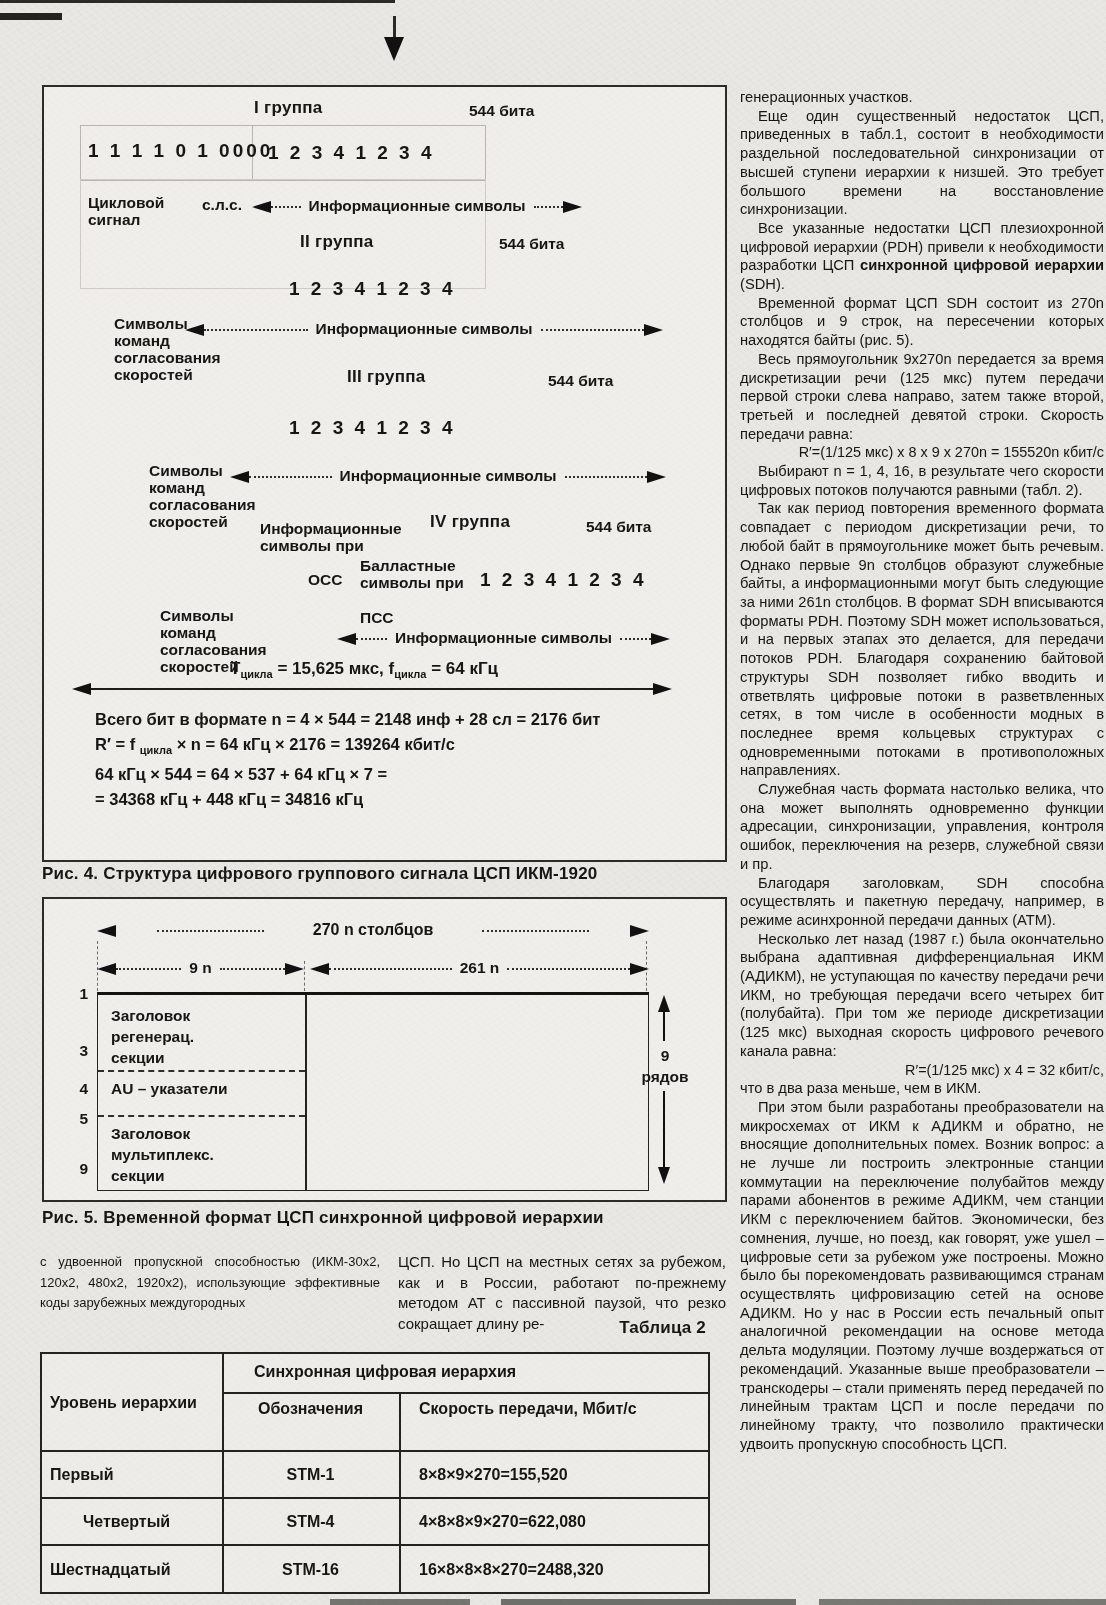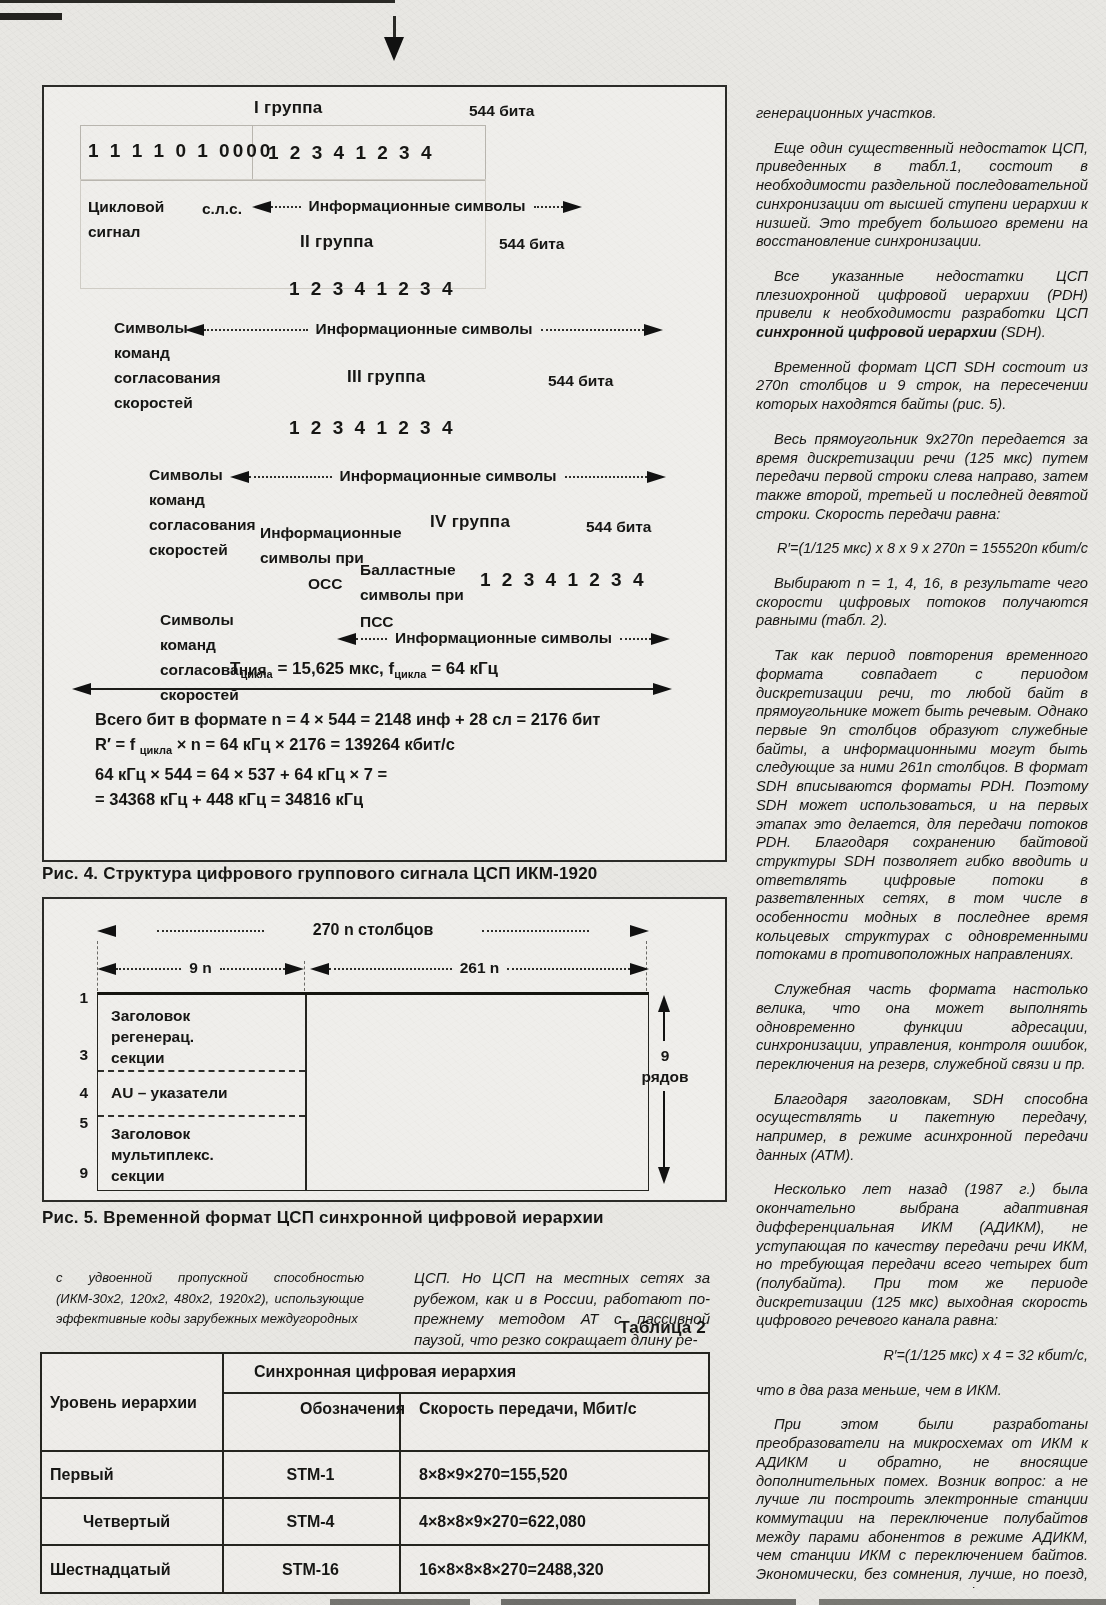--- a/index.html
+++ b/index.html
@@ -9,42 +9,42 @@
     background-image:
       repeating-linear-gradient(43deg, rgba(60,60,55,0.025) 0 1px, transparent 1px 6px),
       repeating-linear-gradient(-31deg, rgba(60,60,55,0.02) 0 1px, transparent 1px 5px);
     font-family:"Liberation Sans", sans-serif;
     color:#161614;
   }
   .abs{position:absolute;}
   .figbox{border:2px solid #2b2b28;background:rgba(248,247,243,0.45);}
   .faintbox{border:1px solid #b8b5ae;}
   .caption{font-size:17px;font-weight:700;letter-spacing:0.2px;}
-  .lbl{font-size:15.5px;font-weight:600;line-height:25px;}
+  .lbl{font-size:15.5px;font-weight:600;line-height:17px;}
   .grouptitle{font-size:17px;font-weight:800;letter-spacing:0.3px;}
   .bitsz{font-size:15.5px;font-weight:600;}
   .digits{font-size:19px;font-weight:800;letter-spacing:3px;white-space:nowrap;}
   .formula{font-size:16.5px;font-weight:700;line-height:24.5px;white-space:nowrap;}
   .sub{font-size:11px;vertical-align:-4px;font-weight:700;}
   
   .harrow{display:flex;align-items:center;height:20px;}
   .harrow .aline{flex:1;border-top:2px dotted #2e2e2a;height:0;}
   .harrow.solid .aline{border-top:2.5px solid #1c1c19;}
   .ah{width:0;height:0;flex:none;}
   .ah.l{border-top:6px solid transparent;border-bottom:6px solid transparent;border-right:19px solid #111;}
   .ah.r{border-top:6px solid transparent;border-bottom:6px solid transparent;border-left:19px solid #111;}
   .harrow .albl{padding:0 8px;font-size:15.5px;font-weight:600;white-space:nowrap;transform:translateY(-1px);}
   
   .vline{width:0;border-left:2px solid #111;}
   .vh{width:0;height:0;}
   .vh.up{border-left:6px solid transparent;border-right:6px solid transparent;border-bottom:17px solid #111;}
   .vh.dn{border-left:6px solid transparent;border-right:6px solid transparent;border-top:17px solid #111;}
   .dashv{border-left:1.5px dashed #6b6a66;width:0;}
   .bodytxt{font-size:14.7px;line-height:18.7px;text-align:justify;}
-  .bodytxt p{margin:16px;font-style:italic;}
+  .bodytxt p{margin:0;}
   .bodytxt p.ind{text-indent:18px;}
   .bodytxt p.frm{text-align:right;padding-left:6px;white-space:nowrap;font-size:14.4px;}
   .tcell{font-size:16px;font-weight:700;}
   .hline{background:#24241f;height:1.6px;}
   .vlinebar{background:#24241f;width:1.6px;}
 </style>
 </head>
 <body>
 
 <div class="abs" style="left:0;top:16;width:395px;height:2.5px;background:#2a2a26;"></div>
@@ -210,21 +210,21 @@
 <div class="abs" style="left:40px;top:1352px;width:666px;height:238px;border:2.2px solid #24241f;background:rgba(248,247,243,0.35);">
   <div class="abs vlinebar" style="left:180px;top:0;height:100%;"></div>
   <div class="abs vlinebar" style="left:357px;top:38px;height:200px;"></div>
   <div class="abs hline" style="left:180px;top:38px;width:486px;"></div>
   <div class="abs hline" style="left:0;top:96px;width:666px;height:2.4px;"></div>
   <div class="abs hline" style="left:0;top:143px;width:666px;"></div>
   <div class="abs hline" style="left:0;top:190px;width:666px;"></div>
 
   <div class="abs tcell" style="left:212px;top:9px;font-weight:700;">Синхронная цифровая иерархия</div>
   <div class="abs tcell" style="left:8px;top:40px;">Уровень иерархии</div>
-  <div class="abs tcell" style="left:180px;top:46px;width:177px;text-align:center;padding-left:42px;">Обозначения</div>
+  <div class="abs tcell" style="left:180px;top:46px;width:177px;text-align:center;">Обозначения</div>
   <div class="abs tcell" style="left:377px;top:46px;">Скорость передачи, Мбит/с</div>
 
   <div class="abs tcell" style="left:8px;top:112px;">Первый</div>
   <div class="abs tcell" style="left:180px;top:112px;width:177px;text-align:center;">STM-1</div>
   <div class="abs tcell" style="left:377px;top:112px;">8×8×9×270=155,520</div>
 
   <div class="abs tcell" style="left:8px;top:159px;margin-left:33px;">Четвертый</div>
   <div class="abs tcell" style="left:180px;top:159px;width:177px;text-align:center;">STM-4</div>
   <div class="abs tcell" style="left:377px;top:159px;">4×8×8×9×270=622,080</div>
 

